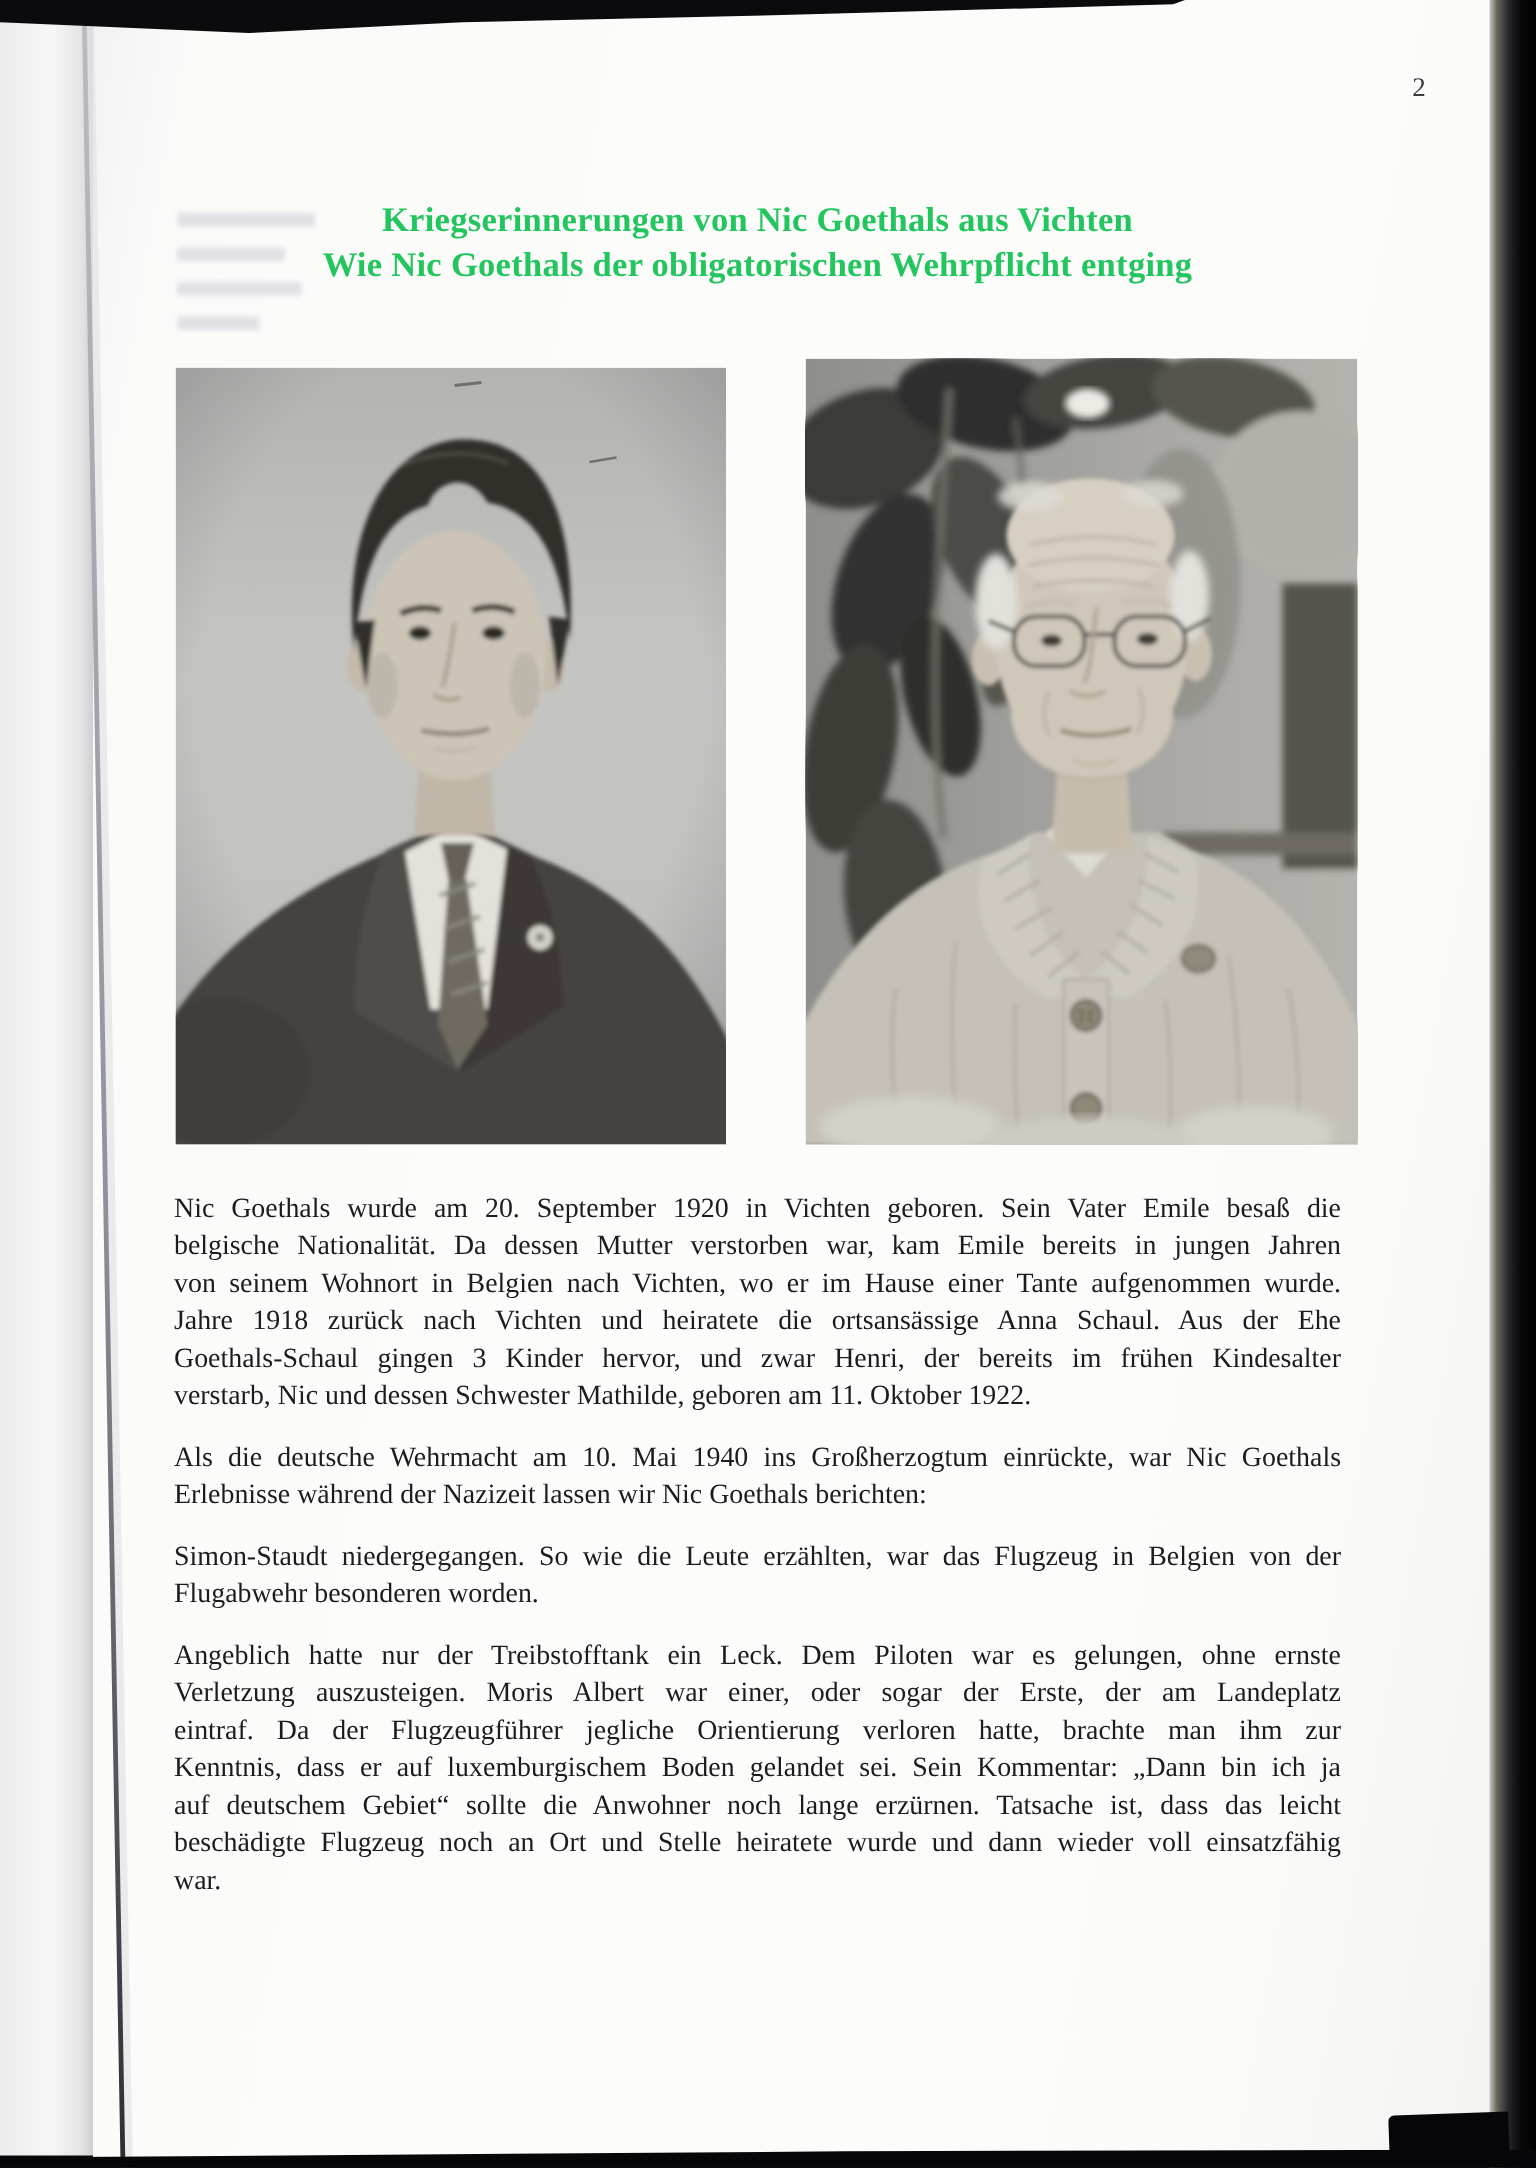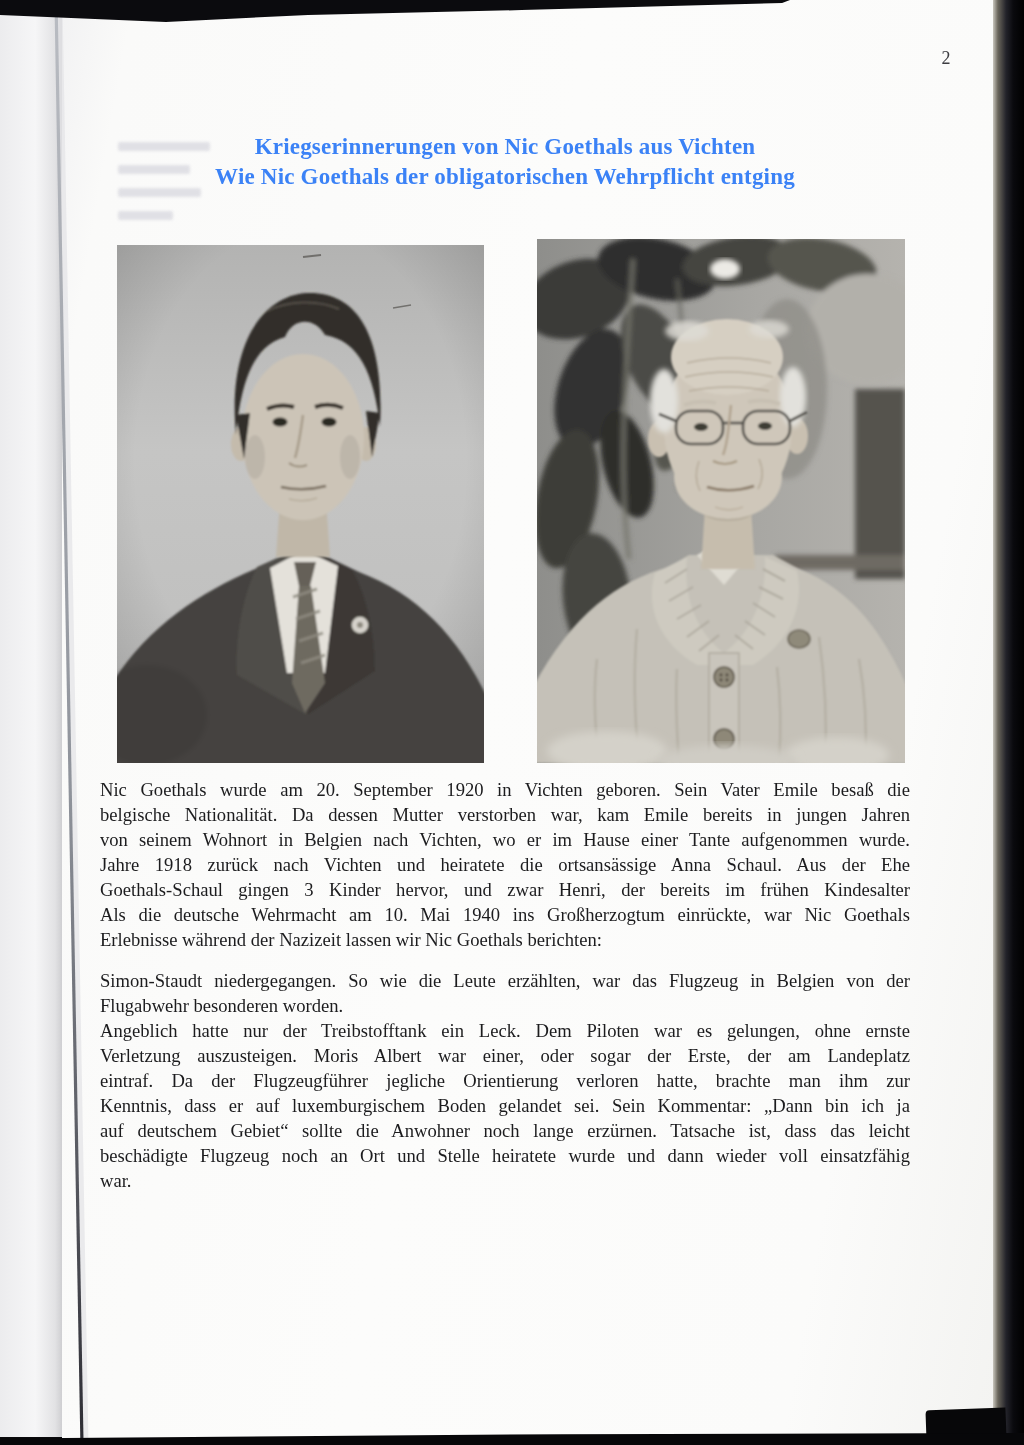--- a/index.html
+++ b/index.html
@@ -34,28 +34,28 @@
   
   .ghost{position:absolute;left:118px;top:142px;width:92px;}
   .ghost .g{height:9px;margin-bottom:14px;background:#dcdce2;filter:blur(1.6px);opacity:.85;border-radius:2px;}
   .ghost .g:nth-child(2){width:78%;}
   .ghost .g:nth-child(3){width:90%;}
   .ghost .g:nth-child(4){width:60%;}
   
   .pageno{position:absolute;left:930px;top:48px;width:32px;text-align:center;
     font-size:18px;color:#3b3b40;}
   .title{position:absolute;left:100px;top:132px;width:810px;text-align:center;
-    font-weight:bold;font-size:23px;line-height:30px;color:#3b82f6;letter-spacing:.2px;}
+    font-weight:bold;font-size:23px;line-height:30px;color:#22c55e;letter-spacing:.2px;}
   .photo{position:absolute;overflow:hidden;}
   .photo-left{left:117px;top:245px;width:367px;height:518px;}
   .photo-right{left:537px;top:239px;width:368px;height:524px;}
   .photo svg{display:block;}
   .body-text{position:absolute;left:100px;top:777px;width:810px;
     font-size:18.6px;line-height:25px;color:#1c1c1e;}
-  .para{margin:0;}
+  .para{margin:16px;}
   .para.gap{margin-top:16px;}
   .line{height:25px;overflow:hidden;text-align:justify;text-align-last:justify;}
   .line.last{text-align-last:left;}
   .line.indent{text-indent:37px;}
 </style>
 </head>
 <body>
 
 <div class="canvas">
 
@@ -287,20 +287,21 @@
     </svg>
   </div>
 
   <div class="body-text" id="body-text">
       <div class="para">
         <div class="line">Nic Goethals wurde am 20. September 1920 in Vichten geboren. Sein Vater Emile besaß die</div>
         <div class="line">belgische Nationalität. Da dessen Mutter verstorben war, kam Emile bereits in jungen Jahren</div>
         <div class="line">von seinem Wohnort in Belgien nach Vichten, wo er im Hause einer Tante aufgenommen wurde.</div>
         <div class="line">Jahre 1918 zurück nach Vichten und heiratete die ortsansässige Anna Schaul. Aus der Ehe</div>
         <div class="line">Goethals-Schaul gingen 3 Kinder hervor, und zwar Henri, der bereits im frühen Kindesalter</div>
+        <div class="line last">verstarb, Nic und dessen Schwester Mathilde, geboren am 11. Oktober 1922.</div>
       </div>
       <div class="para">
         <div class="line">Als die deutsche Wehrmacht am 10. Mai 1940 ins Großherzogtum einrückte, war Nic Goethals</div>
         <div class="line last">Erlebnisse während der Nazizeit lassen wir Nic Goethals berichten:</div>
       </div>
       <div class="para gap">
         <div class="line">Simon-Staudt niedergegangen. So wie die Leute erzählten, war das Flugzeug in Belgien von der</div>
         <div class="line last">Flugabwehr besonderen worden.</div>
       </div>
       <div class="para">

